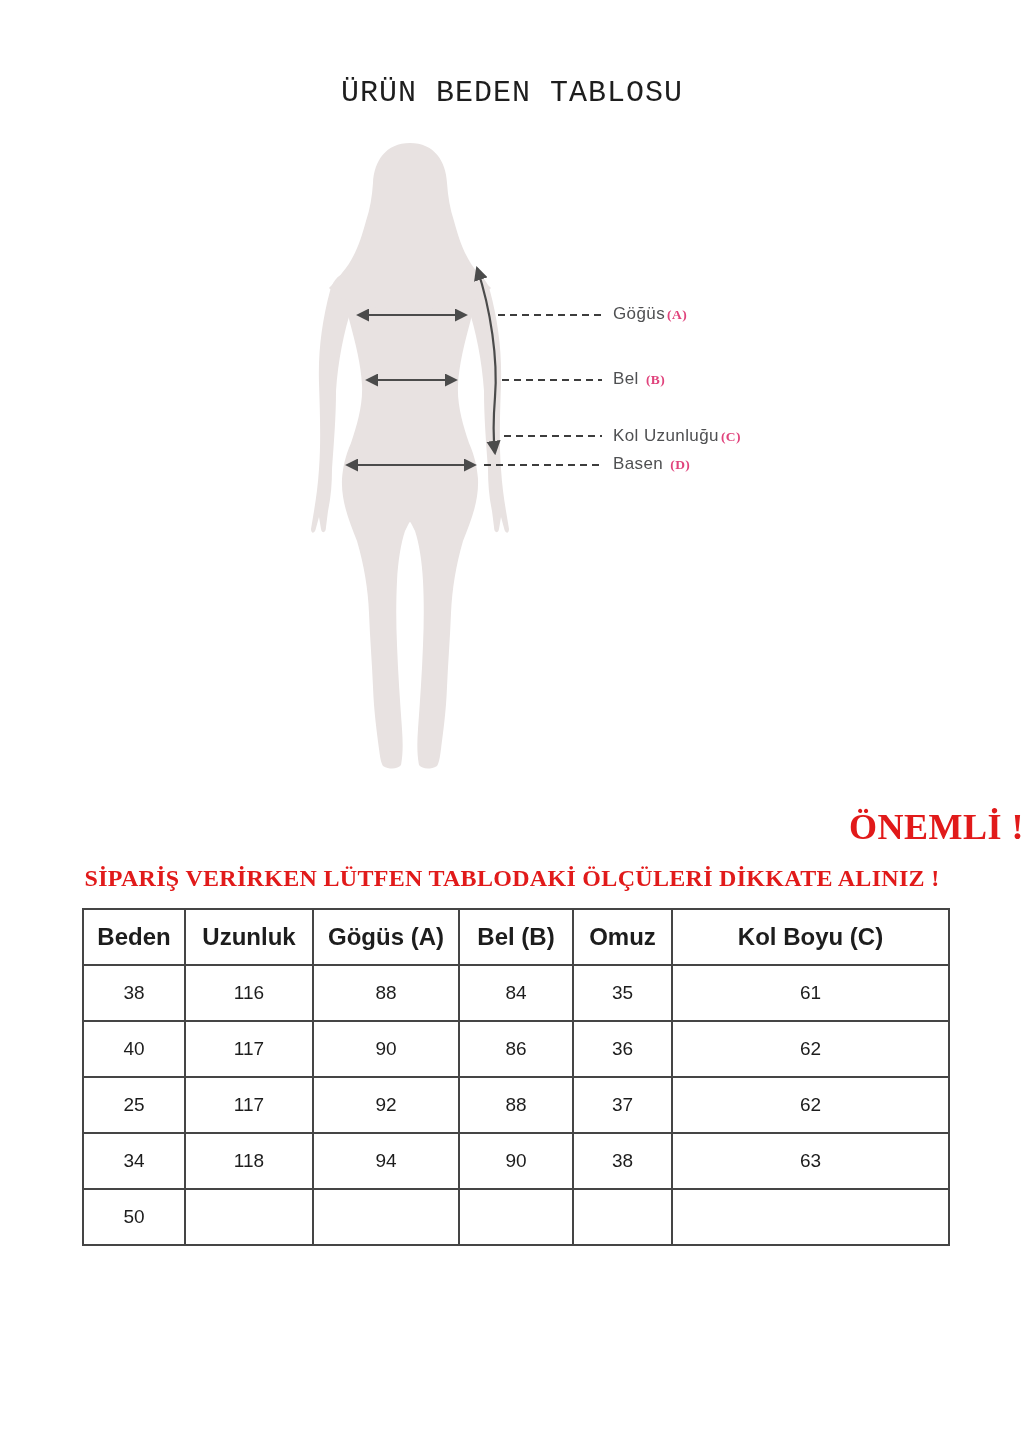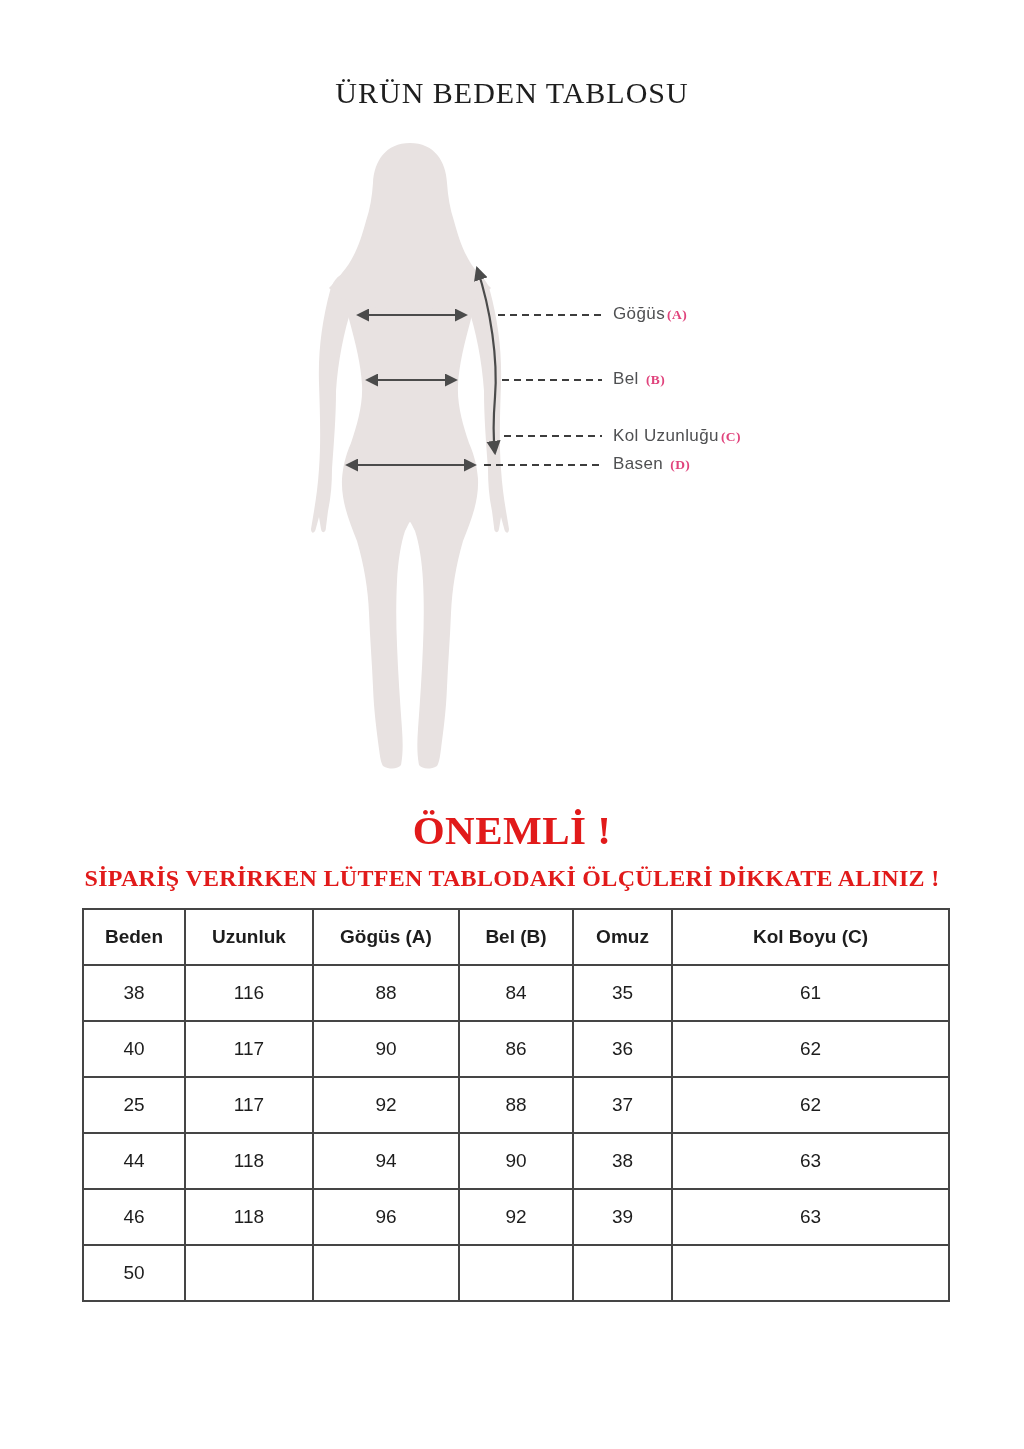--- a/index.html
+++ b/index.html
@@ -1,42 +1,42 @@
 <!DOCTYPE html>
 <html><head>
 <meta charset="utf-8">
 <style>
   html,body{margin:0;padding:0;background:#ffffff;}
   #canvas{position:relative;width:1024px;height:1449px;background:#ffffff;overflow:hidden;
           font-family:"Liberation Sans",sans-serif;}
 
   .page-title{position:absolute;top:76px;left:0;width:100%;text-align:center;
-              font-family:Liberation Serif, serif;font-size:30px;font-weight:500;
+              font-family:Liberation Mono, monospace;font-size:30px;font-weight:500;
               letter-spacing:1px;color:#1e1e1e;}
 
   .figure-svg{position:absolute;left:270px;top:125px;width:400px;height:665px;}
 
   .diagram-label{position:absolute;white-space:nowrap;font-size:17px;color:#4f5052;
                  letter-spacing:0.4px;line-height:18px;}
   .diagram-label .code{font-family:"Liberation Serif",serif;font-weight:bold;
                        font-size:13.5px;color:#e0437c;margin-left:2px;}
 
-  .warning-heading{position:absolute;top:806px;left:0;width:100%;text-align:center;
-                   font-family:"Liberation Serif",serif;font-weight:bold;font-size:41px;
+  .warning-heading{position:absolute;top:806px;left:0;width:100%;text-align:right;
+                   font-family:"Liberation Serif",serif;font-weight:bold;font-size:36px;
                    color:#e11a1a;letter-spacing:0.5px;}
   .warning-subheading{position:absolute;top:858px;left:0;width:100%;text-align:center;
                       font-family:"Liberation Serif",serif;font-weight:bold;font-size:24px;
                       color:#e11a1a;letter-spacing:0.3px;margin-top:7px;}
 
   table.size-table{position:absolute;left:82px;top:908px;width:866px;
                    border-collapse:collapse;table-layout:fixed;
                    font-family:"Liberation Sans",sans-serif;color:#1d1d1d;}
   table.size-table th,table.size-table td{border:2px solid #454545;text-align:center;
                    vertical-align:middle;padding:0;overflow:hidden;}
-  table.size-table th{height:54px;font-size:19px;font-weight:bold;}
+  table.size-table th{height:54px;font-size:24px;font-weight:bold;}
   table.size-table td{height:54px;font-size:19px;font-weight:normal;}
 </style>
 </head>
 <body>
 
 <div id="canvas">
 
   <div class="page-title">ÜRÜN BEDEN TABLOSU</div>
 
   <svg class="figure-svg" viewBox="0 0 400 665">
@@ -181,36 +181,28 @@
       </tr>
       <tr>
         <td>25</td>
         <td>117</td>
         <td>92</td>
         <td>88</td>
         <td>37</td>
         <td>62</td>
       </tr>
       <tr>
-        <td>44</td>
+        <td>34</td>
         <td>118</td>
         <td>94</td>
         <td>90</td>
         <td>38</td>
         <td>63</td>
       </tr>
       <tr>
-        <td>46</td>
-        <td>118</td>
-        <td>96</td>
-        <td>92</td>
-        <td>39</td>
-        <td>63</td>
-      </tr>
-      <tr>
         <td>50</td>
         <td></td>
         <td></td>
         <td></td>
         <td></td>
         <td></td>
       </tr>
     </tbody>
   </table>
 

